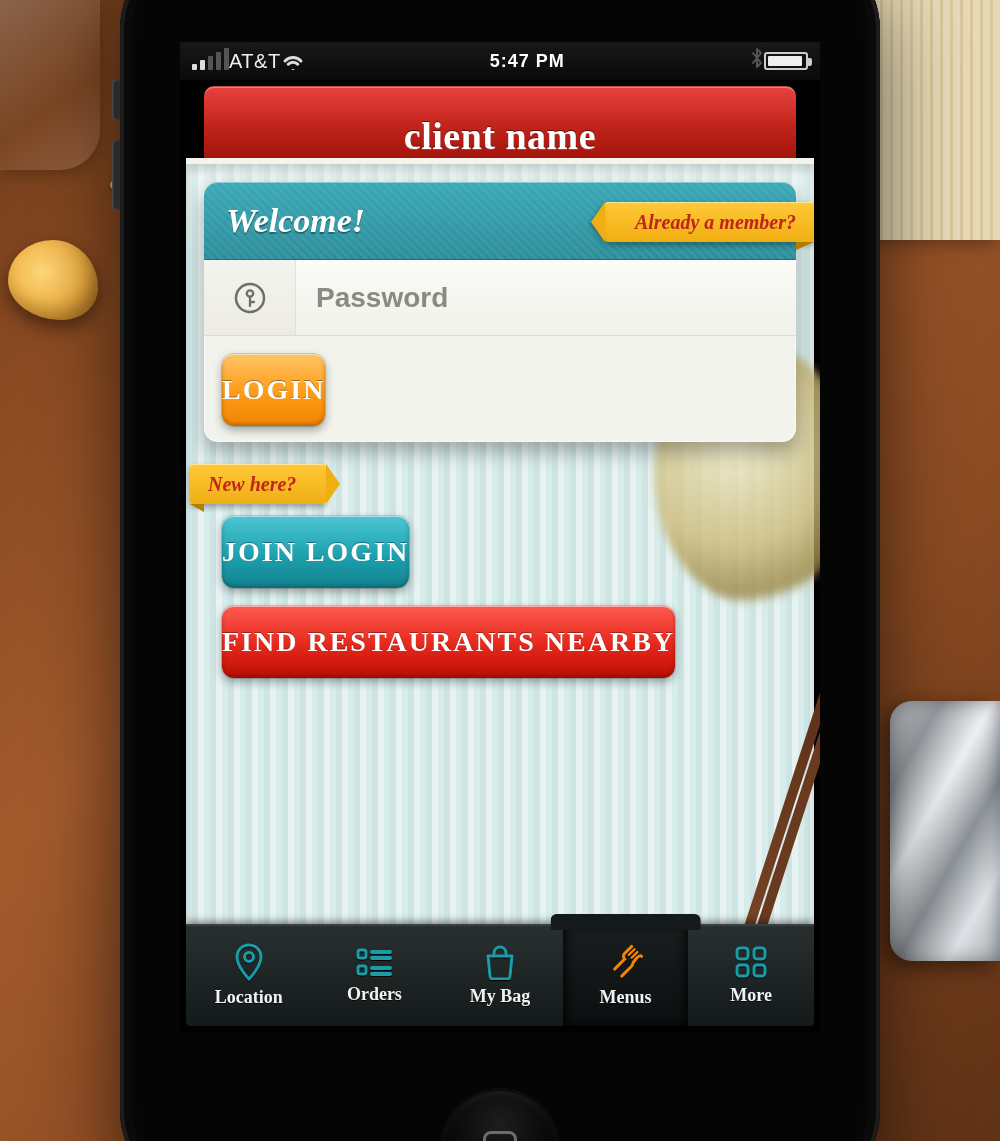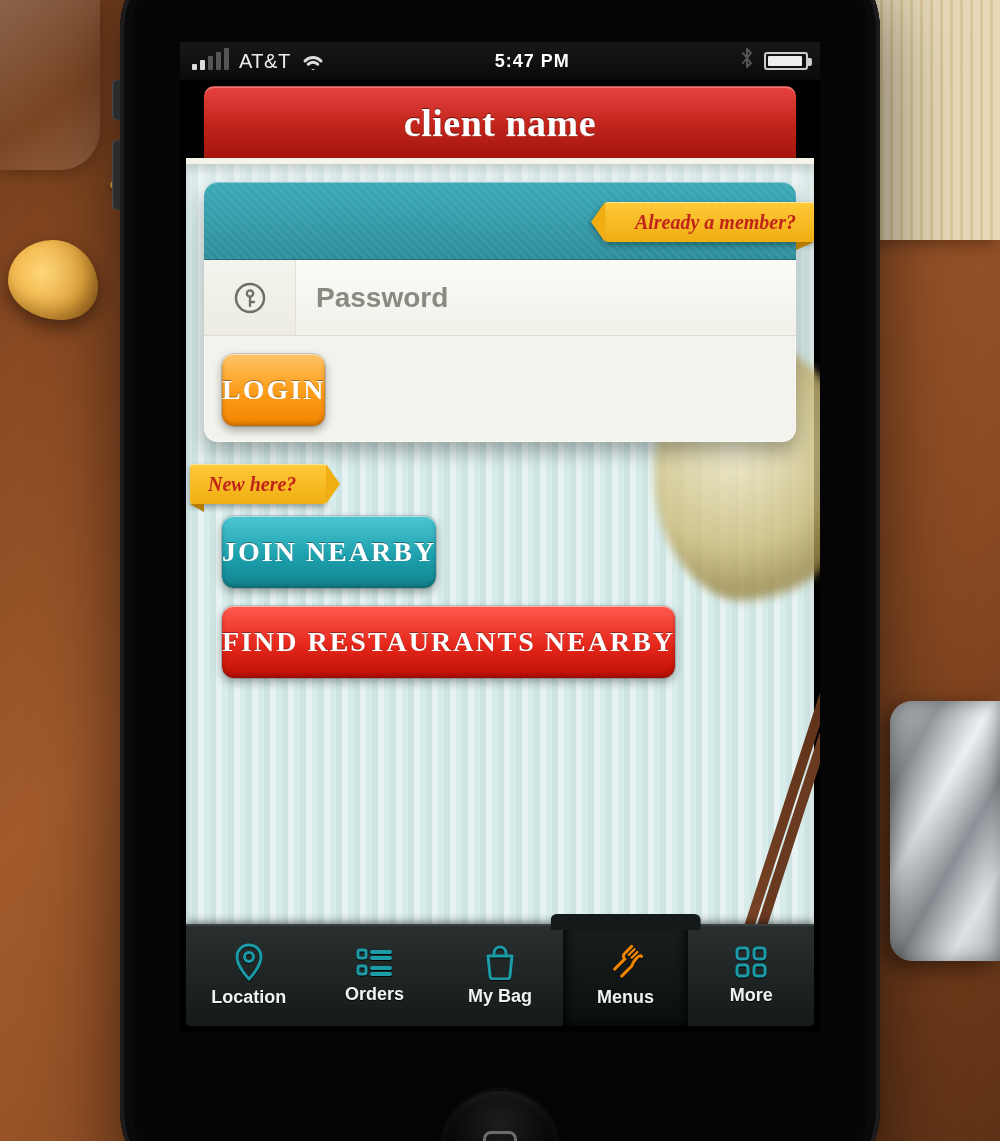--- a/index.html
+++ b/index.html
@@ -72,21 +72,21 @@
     height: 38px;
     display: flex;
     align-items: center;
     justify-content: space-between;
     padding: 0 12px;
     color: #eee;
     font-family: "Helvetica Neue", Helvetica, Arial, sans-serif;
     font-size: 20px;
     background: linear-gradient(#181818, #0a0a0a);
   }
-  .statusbar .left, .statusbar .right { display: flex; align-items: center; gap: 10px; }
+  .statusbar .left, .statusbar .right { display: flex; align-items: center; }
   .signal { display: flex; align-items: flex-end; gap: 3px; height: 18px; }
   .signal span { width: 5px; background: #ddd; border-radius: 1px; }
   .signal span:nth-child(1){height:6px}
   .signal span:nth-child(2){height:10px}
   .signal span:nth-child(3){height:14px; background:#555}
   .signal span:nth-child(4){height:18px; background:#555}
   .signal span:nth-child(5){height:22px; background:#555}
   .carrier { font-weight: 500; letter-spacing: 0.5px; }
   .wifi svg { display:block; }
   .time { font-weight: 600; font-size: 18px; letter-spacing: 1px; color:#fff; text-align:center; flex:1; }
@@ -98,21 +98,21 @@
   .battery .fill { position:absolute; inset:2px 4px 2px 2px; background:#eee; border-radius:1px; }
 
   .app-header {
     height: 72px;
     background:
       linear-gradient(#e7433f, #c0241b 55%, #a3140c);
     border-top: 1px solid rgba(255,255,255,0.25);
     border-radius: 10px 10px 0 0;
     margin: 6px 24px 0;
     box-shadow: inset 0 1px 0 rgba(255,255,255,0.3), 0 2px 4px rgba(0,0,0,0.4);
-    display:flex; align-items:center; justify-content:center;
+    display:flex; align-items:flex-end; justify-content:center;
   }
   .app-header .title {
     color: #fff;
     font-family: Georgia, "Times New Roman", serif;
     font-weight: 700;
     font-size: 38px;
     letter-spacing: 0.5px;
     text-shadow: 0 -1px 0 rgba(0,0,0,0.5), 0 1px 0 rgba(255,255,255,0.15);
   }
 
@@ -268,21 +268,21 @@
     display:flex;
     box-shadow: inset 0 2px 0 rgba(255,255,255,0.08), 0 -2px 8px rgba(0,0,0,0.5);
   }
   .tab {
     flex:1; display:flex; flex-direction:column; align-items:center; justify-content:center; gap:6px;
     color:#1b9ba7;
     font: 600 18px "Helvetica Neue", Helvetica, Arial, sans-serif;
     text-shadow: 0 1px 0 rgba(0,0,0,0.8);
     position: relative;
   }
-  .tab .tab-label { color:#eef4f4; }
+  .tab .tab-label { color:#eef4f4;font-family:Liberation Serif, serif; }
   .tab.active {
     background: linear-gradient(#1a1e1f, #0b0f10);
     box-shadow: inset 4px 0 8px rgba(0,0,0,0.6), inset -4px 0 8px rgba(0,0,0,0.6);
   }
   .tab.active .glyph { color:#f28500; }
   .tab.active::before{
     content:""; position:absolute; top:-10px; left:50%; transform:translateX(-50%);
     width:120%; height:16px;
     background:
       radial-gradient(circle at 6px 10px, #14191A 5px, transparent 6px) repeat-x,
@@ -355,41 +355,42 @@
     <div class="app-header">
       <span class="title">client name</span>
     </div>
 
     <div class="content-area">
       <div class="food-blur"></div>
       <div class="chopsticks"></div>
 
       <div class="panel login-panel">
         <div class="panel-header">
+          <span class="welcome">Welcome!</span>
           <span class="ribbon">Already a member?</span>
         </div>
 
 
         <div class="field">
           <div class="icon-slot">
             <svg width="32" height="32" viewBox="0 0 32 32">
               <circle cx="16" cy="16" r="14" fill="none" stroke="#6f6f67" stroke-width="2.5"></circle>
               <circle cx="16" cy="11.5" r="3.2" fill="none" stroke="#6f6f67" stroke-width="2.3"></circle>
               <path d="M16 15 V24 M16 20 h4" fill="none" stroke="#6f6f67" stroke-width="2.3" stroke-linecap="round"></path>
             </svg>
           </div>
           <input type="password" placeholder="Password" style="">
         </div>
 
         <button class="btn btn-orange">LOGIN</button>
       </div>
 
       <div class="panel lower">
         <span class="ribbon-left">New here?</span>
-        <button class="btn btn-teal" style="margin-top:10px">JOIN NEARBY</button>
+        <button class="btn btn-teal" style="margin-top:10px">JOIN LOGIN</button>
         <button class="btn btn-red">FIND RESTAURANTS NEARBY</button>
       </div>
     </div>
 
     <div class="tabbar">
       <div class="tab">
         <span class="glyph">
           <svg width="32" height="38" viewBox="0 0 32 38">
               <path d="M16 2 C9 2 4 7.5 4 14 C4 24 16 36 16 36 C16 36 28 24 28 14 C28 7.5 23 2 16 2 Z" fill="none" stroke="currentColor" stroke-width="3"></path>
               <circle cx="16" cy="14" r="4.5" fill="none" stroke="currentColor" stroke-width="3"></circle>

